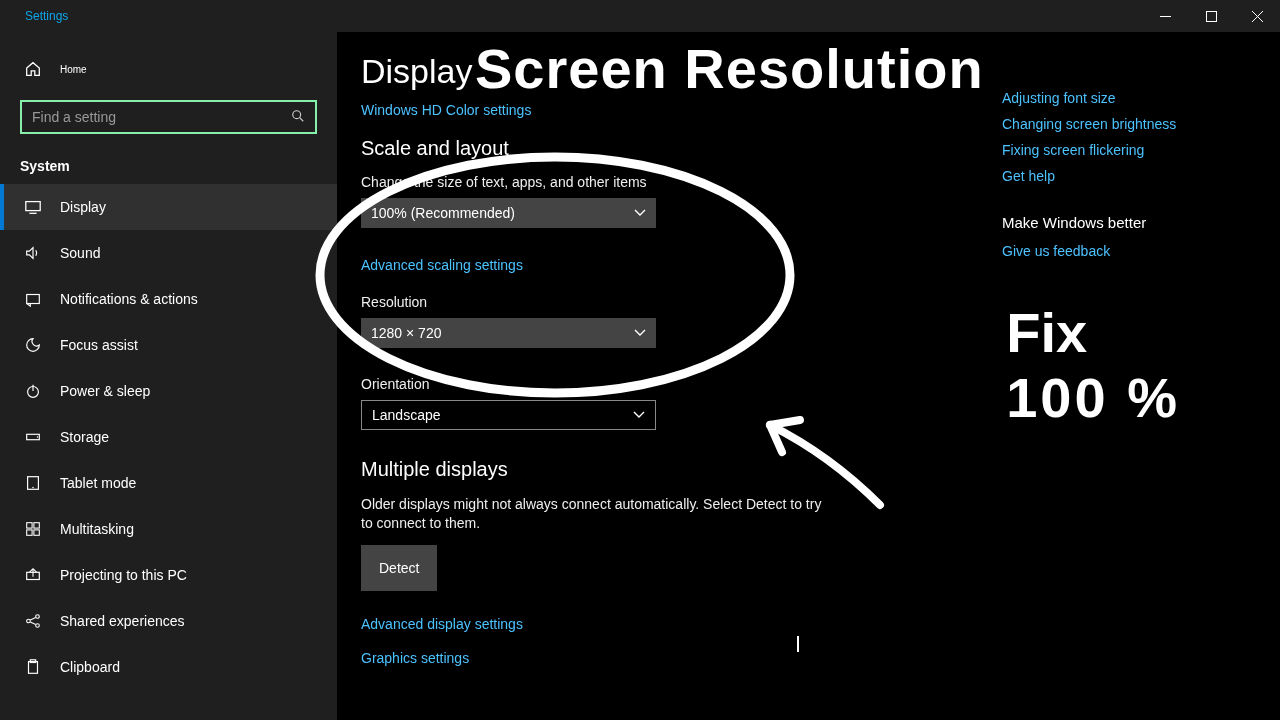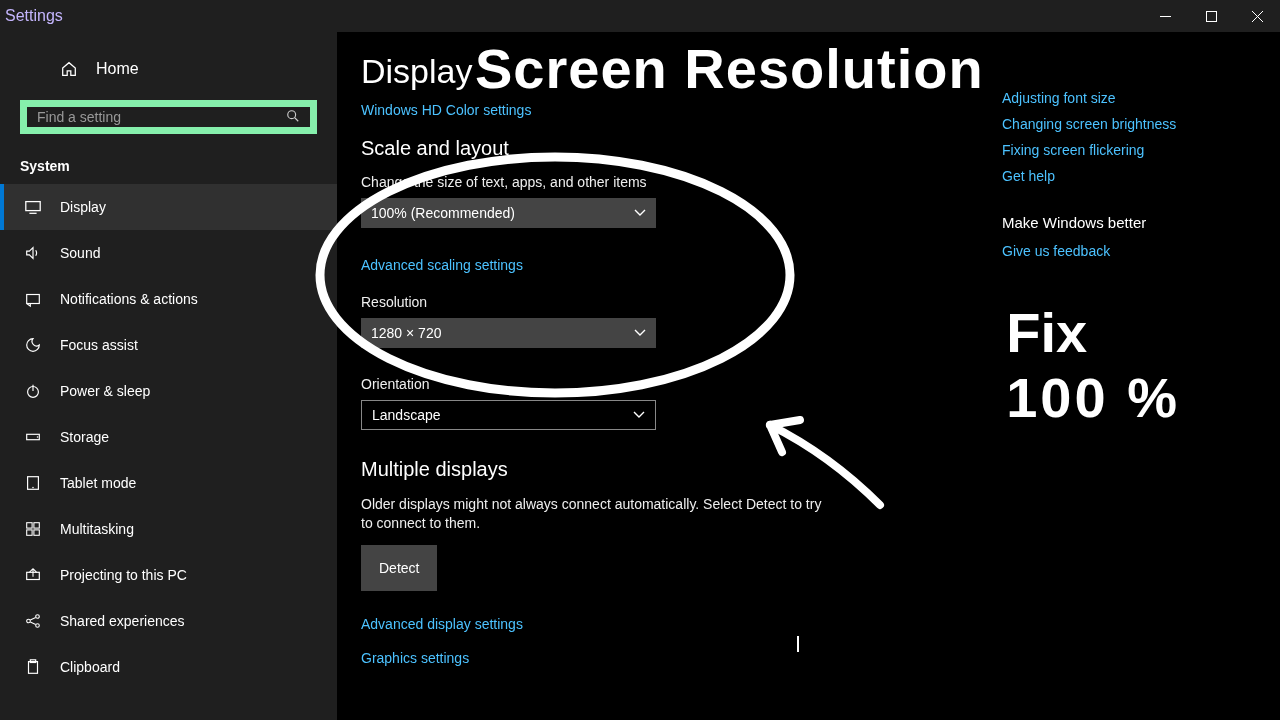--- a/index.html
+++ b/index.html
@@ -1,26 +1,26 @@
 <!DOCTYPE html>
 <html><head>
 <meta charset="utf-8">
 <style>
 * { box-sizing: border-box; margin: 0; padding: 0; }
 html, body { width: 1280px; height: 720px; overflow: hidden; font-family: "Segoe UI", Arial, sans-serif; background: #000; color: #fff; }
 .titlebar { height: 32px; display: flex; align-items: center; background: #1f1f1f; }
-.titlebar .title { padding-left: 5px; font-size: 16px; color: #c4b5fd; flex: 1; }
+.titlebar .title { padding-left: 25px; font-size: 12px; color: #0ea5e9; flex: 1; }
 .titlebar .win-btns { display: flex; }
 .titlebar .win-btn { width: 46px; height: 32px; display: flex; align-items: center; justify-content: center; color: #fff; }
 .titlebar .win-btn svg { width: 11px; height: 11px; }
 .body { display: flex; height: calc(720px - 32px); }
 .sidebar { width: 337px; background: #1f1f1f; padding-top: 18px; display: flex; flex-direction: column; }
-.sidebar .home { display: flex; align-items: center; gap: 18px; padding: 10px 24px; font-size: 16px; color: #fff; margin-left: 36px; }
+.sidebar .home { display: flex; align-items: center; gap: 18px; padding: 10px 24px; font-size: 10px; color: #fff; }
 .sidebar .home .icon, .sidebar .item .icon { width: 18px; height: 18px; color: #fff; display:flex; align-items:center; justify-content:center; }
-.sidebar .search { margin: 12px 20px 10px 20px; border: 7px solid #86efac; height: 34px; display: flex; align-items: center; padding: 0 10px; color: #ccc; font-size: 14px; }
+.sidebar .search { margin: 12px 20px 10px 20px; border: 2px solid #86efac; height: 34px; display: flex; align-items: center; padding: 0 10px; color: #ccc; font-size: 14px; }
 .sidebar .search .placeholder { flex: 1; color: #999; }
 .sidebar .group-label { padding: 14px 24px 10px 20px; font-weight: 600; font-size: 14px; color: #fff; }
 .sidebar .items { display: flex; flex-direction: column; }
 .sidebar .item { display: flex; align-items: center; gap: 18px; padding: 14px 24px 14px 24px; font-size: 14px; color: #fff; position: relative; cursor: default; }
 .sidebar .item.active { background: #303030; }
 .sidebar .item.active::before { content: ""; position: absolute; left: 0; top: 0; bottom: 0; width: 4px; background: #0078d4; }
 .main { flex: 1; background: #000; position: relative; padding: 20px 40px 0 24px; display: flex; }
 .main-col { width: 560px; }
 .main h1.page { font-size: 34px; font-weight: 400; margin-bottom: 10px; }
 .main a.link { color: #4cc2ff; font-size: 14px; text-decoration: none; display: inline-block; }

